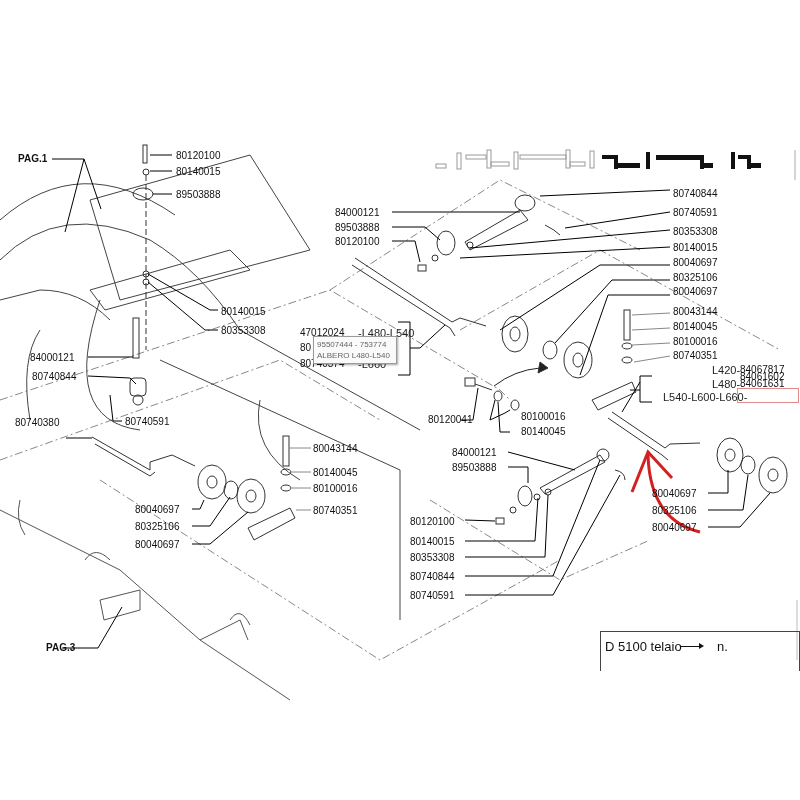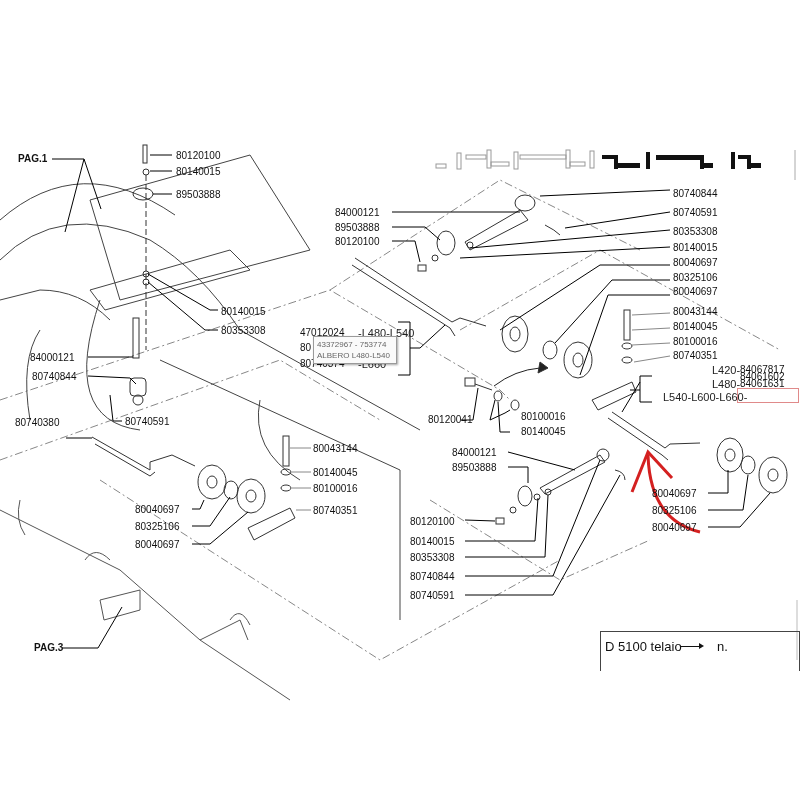--- a/index.html
+++ b/index.html
@@ -240,21 +240,21 @@
     <g stroke="#d42020" stroke-width="3" fill="none">
       <path d="M700,532 Q650,520 648,455"></path>
       <path d="M632,492 L648,452 L672,478"></path>
     </g>
 
     <line x1="797" y1="600" x2="797" y2="660" stroke="#bbb"></line>
   </g>
 </svg>
 
 <div class="lbl bold" style="left:18px;top:152px;">PAG.1</div>
-<div class="lbl bold" style="left:26px;top:641px;padding-left:8px;">PAG.3</div>
+<div class="lbl bold" style="left:38px;top:641px;padding-left:8px;">PAG.3</div>
 
 <div class="lbl" style="left:176px;top:149px;">80120100</div>
 <div class="lbl" style="left:176px;top:165px;">80140015</div>
 <div class="lbl" style="left:176px;top:188px;">89503888</div>
 <div class="lbl" style="left:221px;top:305px;">80140015</div>
 <div class="lbl" style="left:221px;top:324px;">80353308</div>
 
 <div class="lbl" style="left:30px;top:351px;">84000121</div>
 <div class="lbl" style="left:32px;top:370px;">80740844</div>
 <div class="lbl" style="left:125px;top:415px;">80740591</div>
@@ -268,21 +268,21 @@
 <div class="lbl" style="left:313px;top:466px;">80140045</div>
 <div class="lbl" style="left:313px;top:482px;">80100016</div>
 <div class="lbl" style="left:313px;top:504px;">80740351</div>
 
 <div class="lbl" style="left:300px;top:326px;">47012024</div>
 <div class="variant" style="left:358px;top:327px;">-L480-L540</div>
 <div class="lbl" style="left:300px;top:341px;">80</div>
 <div class="lbl" style="left:300px;top:357px;">80740374</div>
 <div class="variant" style="left:358px;top:358px;">-L660</div>
 <div class="tooltip">
-  <div>43372967 - 753774</div>
+  <div>95507444 - 753774</div>
   <div>ALBERO L480-L540</div>
 </div>
 
 <div class="lbl" style="left:335px;top:206px;">84000121</div>
 <div class="lbl" style="left:335px;top:221px;">89503888</div>
 <div class="lbl" style="left:335px;top:235px;">80120100</div>
 
 <div class="lbl" style="left:673px;top:187px;">80740844</div>
 <div class="lbl" style="left:673px;top:206px;">80740591</div>
 <div class="lbl" style="left:673px;top:225px;">80353308</div>

